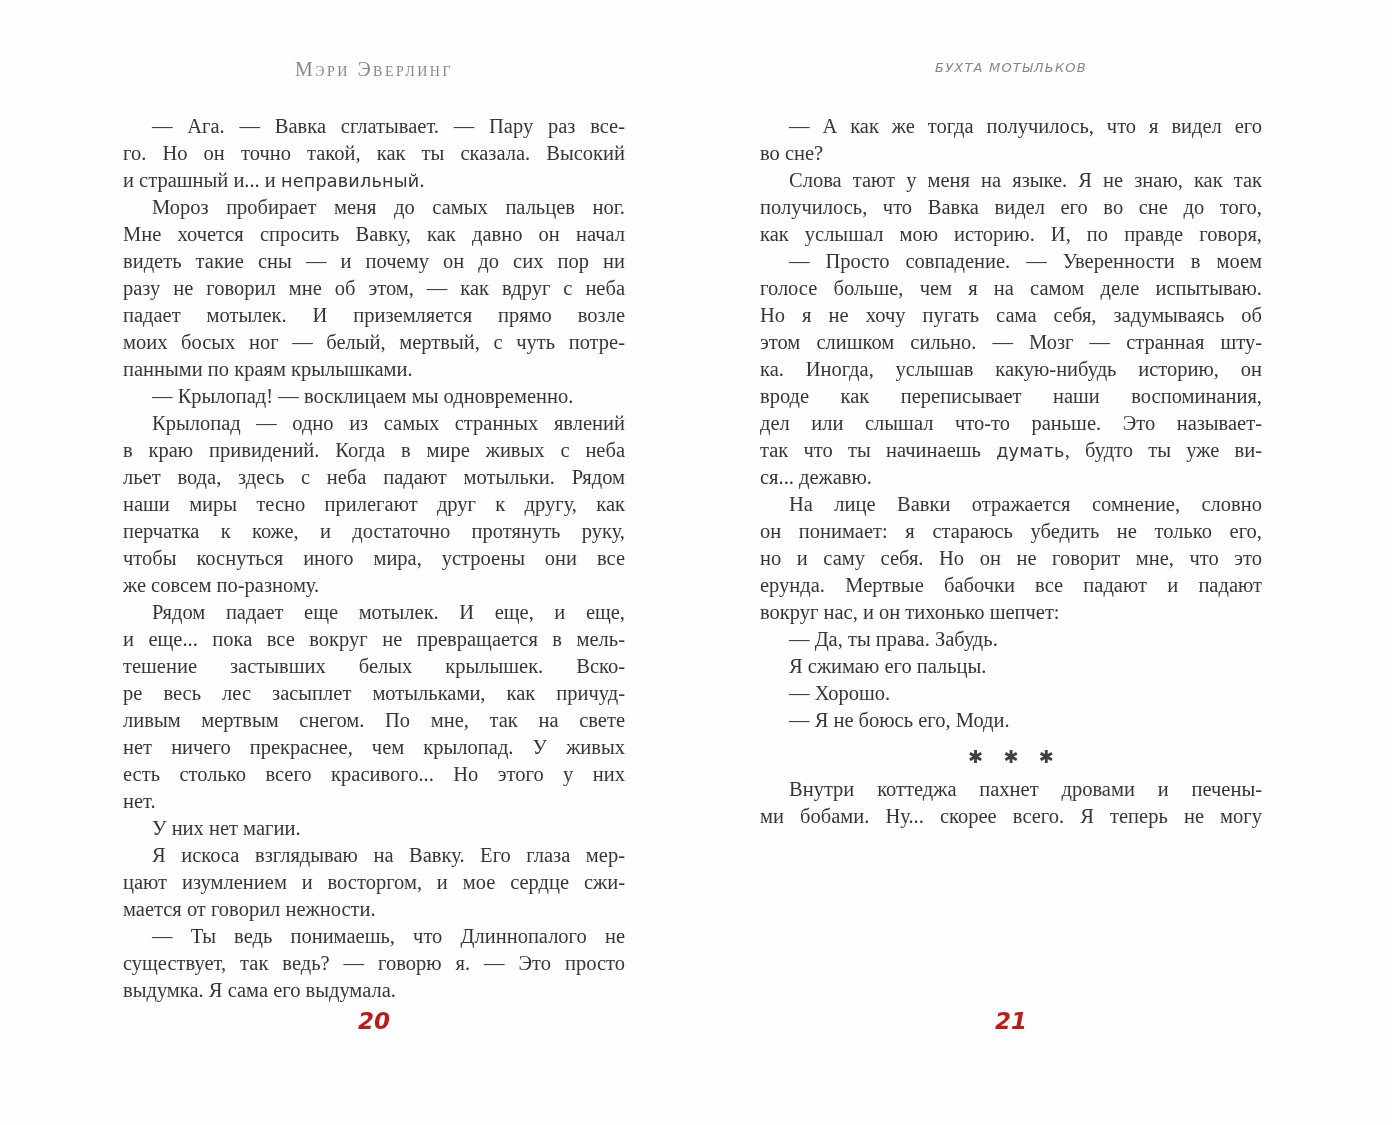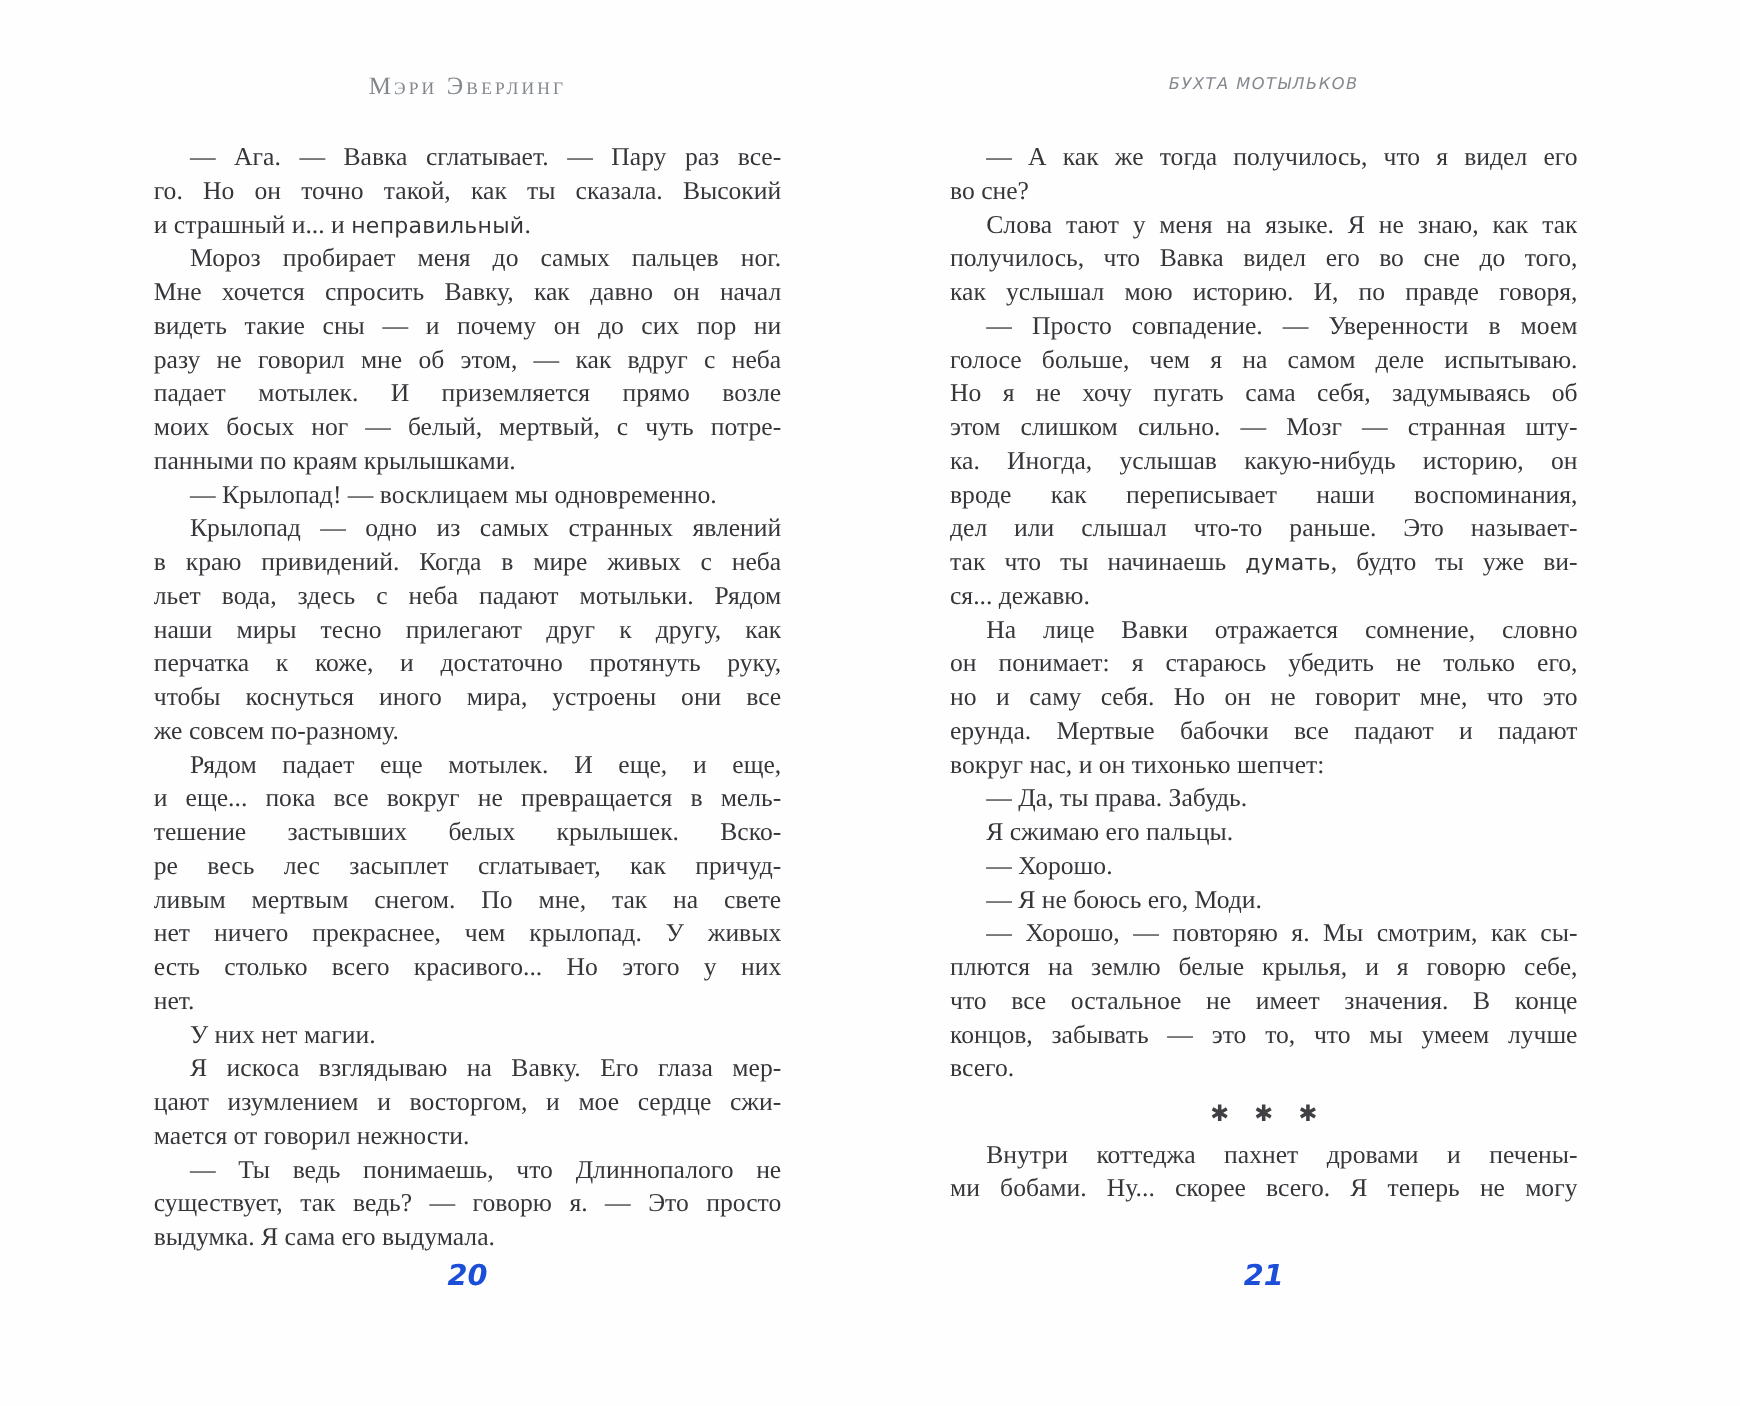--- a/index.html
+++ b/index.html
@@ -91,21 +91,21 @@
   .page-number {
     position: absolute;
     top: 1008px;
     left: 0;
     right: 0;
     text-align: center;
     font-family: "DejaVu Sans", "Liberation Sans", sans-serif;
     font-weight: 700;
     font-style: italic;
     font-size: 23px;
-    color: #1d4ed8;
+    color: #b91c1c;
   }
 </style>
 </head>
 <body>
 
 <div class="spread">
 
   <div class="page left">
     <div class="running-header author">Мэри Эверлинг</div>
     <div class="body-text">
@@ -132,21 +132,21 @@
           <div class="line j">льет вода, здесь с неба падают мотыльки. Рядом</div>
           <div class="line j">наши миры тесно прилегают друг к другу, как</div>
           <div class="line j">перчатка к коже, и достаточно протянуть руку,</div>
           <div class="line j">чтобы коснуться иного мира, устроены они все</div>
           <div class="line">же совсем по-разному.</div>
         </div>
         <div class="para">
           <div class="line j first">Рядом падает еще мотылек. И еще, и еще,</div>
           <div class="line j">и еще... пока все вокруг не превращается в мель-</div>
           <div class="line j">тешение застывших белых крылышек. Вско-</div>
-          <div class="line j">ре весь лес засыплет сглатывает, как причуд-</div>
+          <div class="line j">ре весь лес засыплет мотыльками, как причуд-</div>
           <div class="line j">ливым мертвым снегом. По мне, так на свете</div>
           <div class="line j">нет ничего прекраснее, чем крылопад. У живых</div>
           <div class="line j">есть столько всего красивого... Но этого у них</div>
           <div class="line">нет.</div>
         </div>
         <div class="para">
           <div class="line first">У них нет магии.</div>
         </div>
         <div class="para">
           <div class="line j first">Я искоса взглядываю на Вавку. Его глаза мер-</div>
@@ -197,27 +197,20 @@
         </div>
         <div class="para">
           <div class="line first">Я сжимаю его пальцы.</div>
         </div>
         <div class="para">
           <div class="line first">— Хорошо.</div>
         </div>
         <div class="para">
           <div class="line first">— Я не боюсь его, Моди.</div>
         </div>
-        <div class="para">
-          <div class="line j first">— Хорошо, — повторяю я. Мы смотрим, как сы-</div>
-          <div class="line j">плются на землю белые крылья, и я говорю себе,</div>
-          <div class="line j">что все остальное не имеет значения. В конце</div>
-          <div class="line j">концов, забывать — это то, что мы умеем лучше</div>
-          <div class="line">всего.</div>
-        </div>
         <div class="separator">✱ ✱ ✱</div>
         <div class="para">
           <div class="line j first">Внутри коттеджа пахнет дровами и печены-</div>
           <div class="line j">ми бобами. Ну... скорее всего. Я теперь не могу</div>
         </div>
       </div>
     <div class="page-number">21</div>
   </div>
 
 </div>

